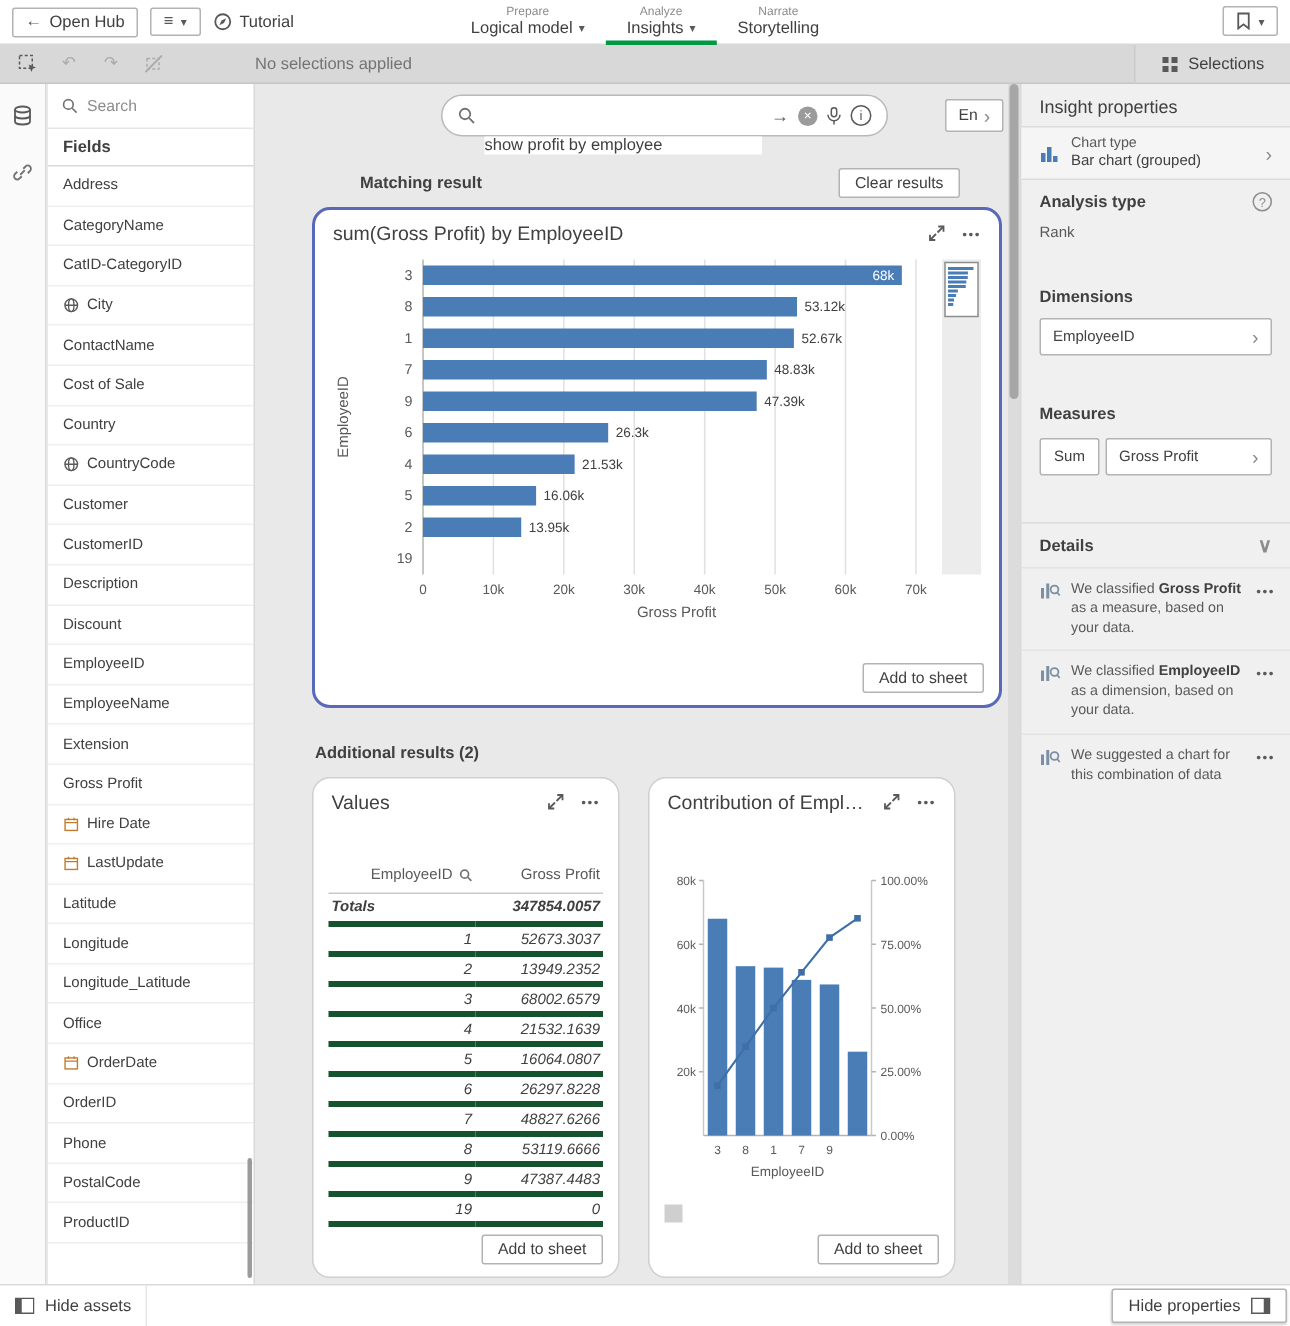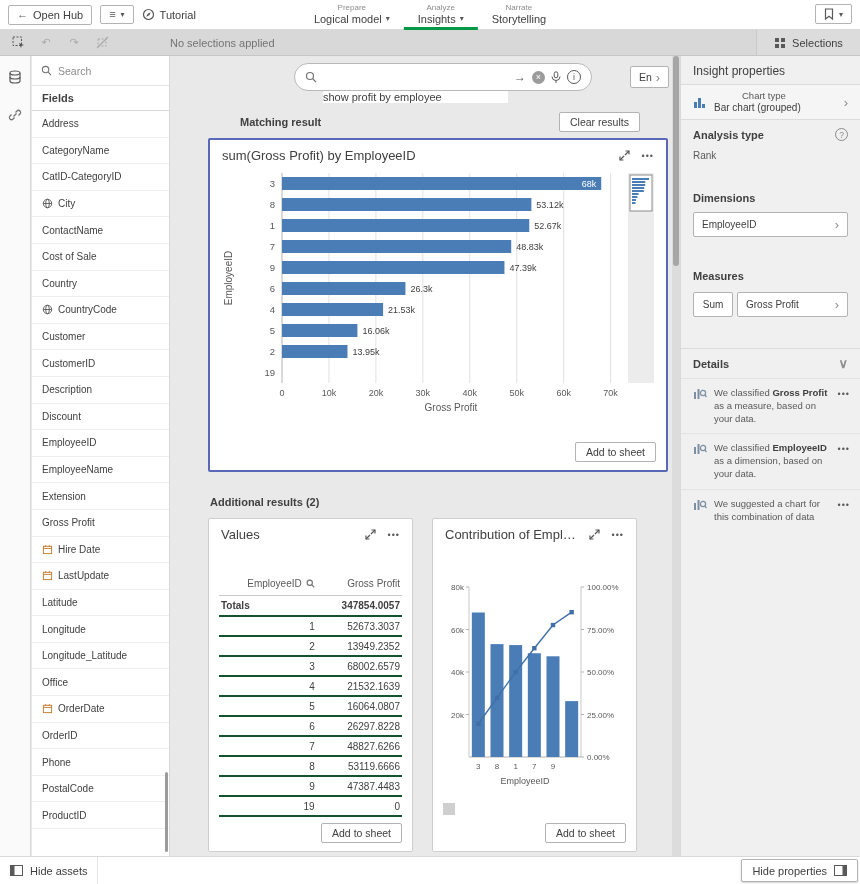--- a/index.html
+++ b/index.html
@@ -66,56 +66,56 @@
                   display:flex; align-items:center; justify-content:center; cursor:pointer; }
   .info-circle { width:14px; height:14px; border-radius:50%; border:1px solid #595959; color:#595959;
                  font-size:9px; display:flex; align-items:center; justify-content:center; cursor:pointer; }
   .lang-btn { position:absolute; left:460px; top:10px; height:22px; padding:0 8px; background:#fff;
               border:1px solid #b3b3b3; border-radius:2px; font-size:10.5px; color:#404040;
               display:flex; align-items:center; gap:4px; cursor:pointer; }
   .section-label { position:absolute; font-size:11px; font-weight:bold; color:#404040; }
   .clear-results { position:absolute; left:389px; top:56px; height:20px; padding:0 10px; background:#fff;
                    border:1px solid #b3b3b3; border-radius:2px; font-size:10.5px; color:#404040; cursor:pointer; }
 
-  .card { position:absolute; background:#fff; border:1px solid #cfcfcf; border-radius:2px; }
+  .card { position:absolute; background:#fff; border:1px solid #cfcfcf; border-radius:12px; }
   .main-card { left:38px; top:82px; width:460px; height:334px; border:2px solid #5a68b8; }
   .card-head { display:flex; align-items:center; padding:8px 12px 4px; gap:12px; }
   .card-title { flex:1; font-size:13px; color:#404040; white-space:nowrap; overflow:hidden; text-overflow:ellipsis; }
   .dots { font-size:9px; letter-spacing:1px; color:#595959; cursor:pointer; }
   .expand-icon { cursor:pointer; flex:0 0 auto; }
   .add-sheet { position:absolute; bottom:8px; right:10px; background:#fff; border:1px solid #b3b3b3;
                border-radius:2px; font-size:10.5px; color:#404040; padding:3px 10px; cursor:pointer; font-family:inherit; }
   #main-chart { display:block; margin-left:8px; }
 
   .values-card { left:38px; top:462px; width:205px; height:334px; }
   .contrib-card { left:262px; top:462px; width:205px; height:334px; }
   .values-table { position:absolute; top:54px; left:10px; right:10px; }
   .values-table table { width:100%; border-collapse:collapse; font-size:10px; color:#404040; }
   .values-table th { font-weight:normal; color:#595959; text-align:right; height:22px;
                      border-bottom:1px solid #c9c9c9; padding:0 2px; }
   .values-table th .th-inner { display:flex; align-items:center; justify-content:flex-end; gap:4px; }
-  .values-table td { text-align:right; height:20px; border-bottom:2px solid #14532d; padding:0 2px; }
+  .values-table td { text-align:right; height:20px; border-bottom:4px solid #14532d; padding:0 2px;font-style:italic; }
   .totals td { font-weight:bold; height:21px; }
   .totals td:first-child { text-align:left; }
   #pareto-chart { position:absolute; top:58px; left:6px; display:block; }
   .scroll-box { position:absolute; left:10px; bottom:36px; width:12px; height:12px; background:#cfcfcf; cursor:pointer; }
 
   
   .vscroll { position:absolute; top:56px; left:672px; width:8px; bottom:28px; background:#dcdcdc; }
   .vthumb { position:absolute; top:0; left:1px; width:6px; height:210px; background:#a6a6a6; border-radius:3px; }
 
   
   .props { position:absolute; top:56px; left:680px; right:0; bottom:28px; background:#f0f0f0;
            border-left:1px solid #d9d9d9; }
   .props-title { position:absolute; top:8px; left:12px; font-size:12px; color:#404040; }
   .ct-row { position:absolute; top:28px; left:0; right:0; height:36px; border-top:1px solid #dcdcdc;
             border-bottom:1px solid #dcdcdc; display:flex; align-items:center; gap:8px; padding:0 12px;
             background:#f5f5f5; cursor:pointer; }
   .ct-text { flex:1; min-width:0; }
-  .ct-label { font-size:9.5px; color:#595959; line-height:1.25;margin-left:28px; }
+  .ct-label { font-size:9.5px; color:#595959; line-height:1.25; }
   .ct-value { font-size:10px; color:#404040; line-height:1.25; }
   .chev { font-size:13px; color:#8c8c8c; line-height:1; }
   .sec-head { position:absolute; left:12px; right:12px; display:flex; justify-content:space-between;
               align-items:center; font-size:11px; font-weight:bold; color:#404040; }
   .help-circle { width:13px; height:13px; border:1px solid #8c8c8c; border-radius:50%; color:#8c8c8c;
                  font-size:8.5px; font-weight:normal; display:flex; align-items:center; justify-content:center; cursor:pointer; }
   .analysis-value { position:absolute; top:94px; left:12px; font-size:10px; color:#595959; }
   .panel-btn { background:#fff; border:1px solid #b3b3b3; border-radius:2px; height:25px; font-size:10px;
                color:#404040; display:flex; align-items:center; padding:0 8px; gap:4px; cursor:pointer; font-family:inherit; }
   .dim-btn { position:absolute; top:156px; left:12px; right:12px; }

